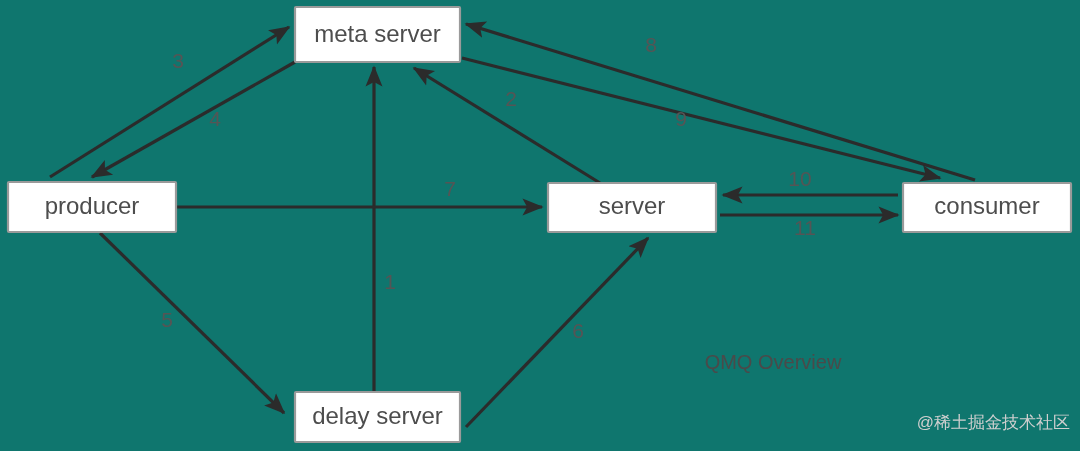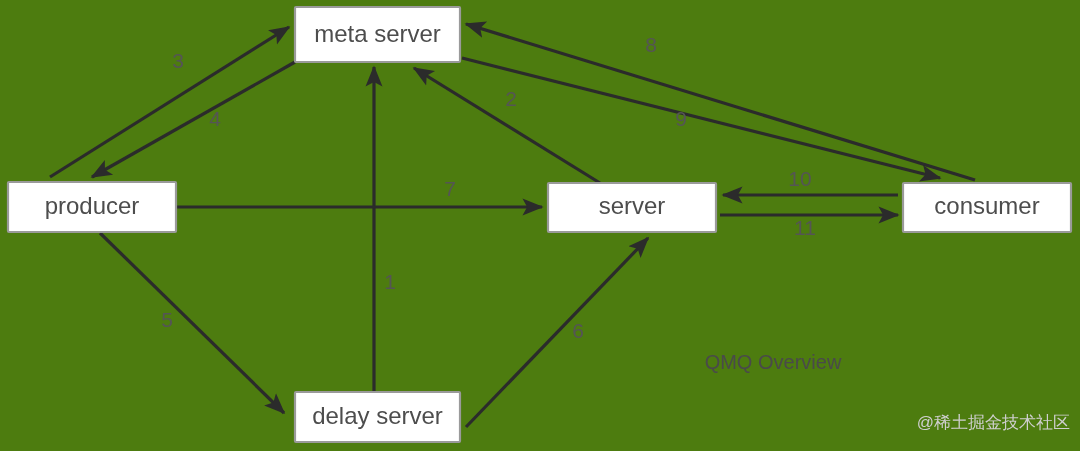--- a/index.html
+++ b/index.html
@@ -7,21 +7,21 @@
     padding: 0;
     background: #ffffff;
   }
   body {
     font-family: "Liberation Sans", sans-serif;
   }
   #canvas {
     position: relative;
     width: 1080px;
     height: 451px;
-    background: #4d7c0f;
+    background: #0f766e;
     overflow: hidden;
   }
   #diagram-svg {
     position: absolute;
     left: 0;
     top: 0;
     width: 1080px;
     height: 451px;
   }
   .node-rect {

